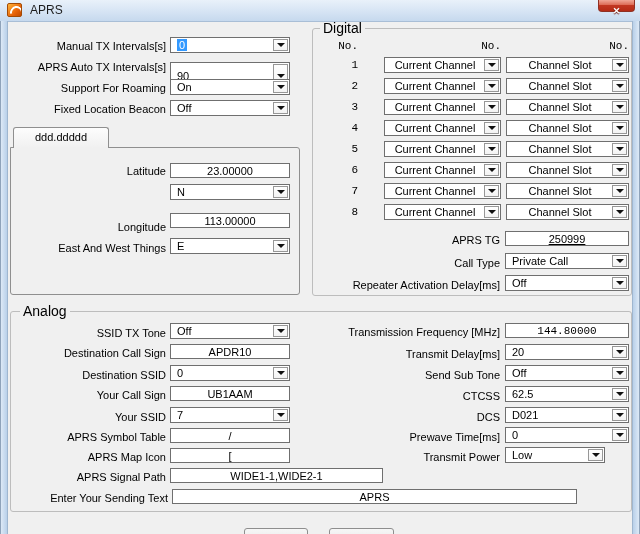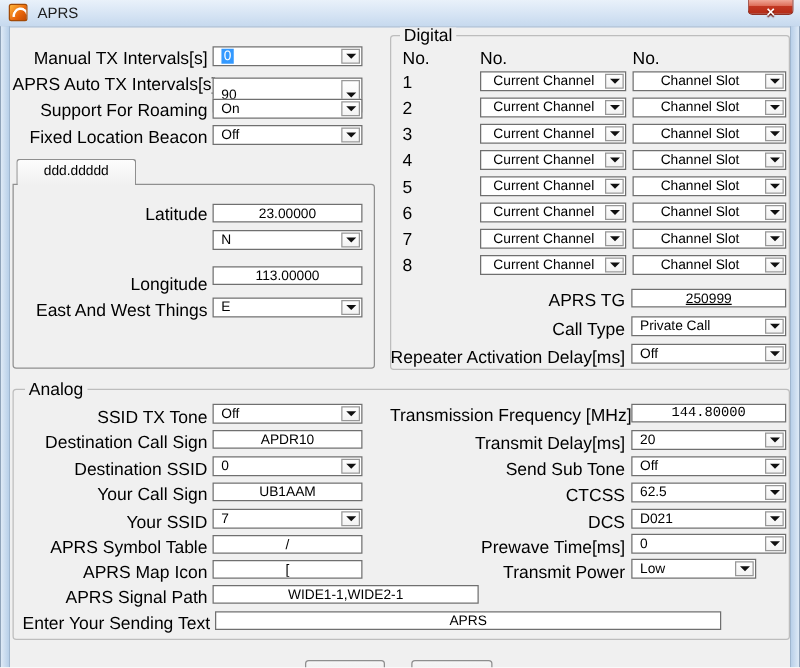--- a/index.html
+++ b/index.html
@@ -39,24 +39,24 @@
   }
   .win-border{
     position:absolute;top:21px;bottom:0;width:8px;
     background:linear-gradient(to right,#8fa3ba 0px,#8fa3ba 1px,#dde9f6 1px,#b9d0e9 7px,#9fb6cf 7px);
   }
   .win-border.right{
     background:linear-gradient(to left,#8fa3ba 0px,#8fa3ba 1px,#dde9f6 1px,#b9d0e9 7px,#9fb6cf 7px);
   }
   
   .lbl{
-    position:absolute;height:14px;line-height:14px;font-size:14px;color:#000;
+    position:absolute;height:14px;line-height:14px;font-size:11px;color:#000;
     text-align:right;white-space:nowrap;
   }
-  .ctr{text-align:left;}
+  .ctr{text-align:right;font-family:Liberation Mono, monospace;}
   .tin{
     position:absolute;box-sizing:border-box;background:#fff;
     border:1px solid #6f6f6f;font-family:"Liberation Sans",sans-serif;
     font-size:11px;color:#000;text-align:center;padding:0;margin:0;outline:none;
   }
   .combo{
     position:absolute;box-sizing:border-box;background:#fff;
     border:1px solid #6f6f6f;
   }
   .combo .cv{

